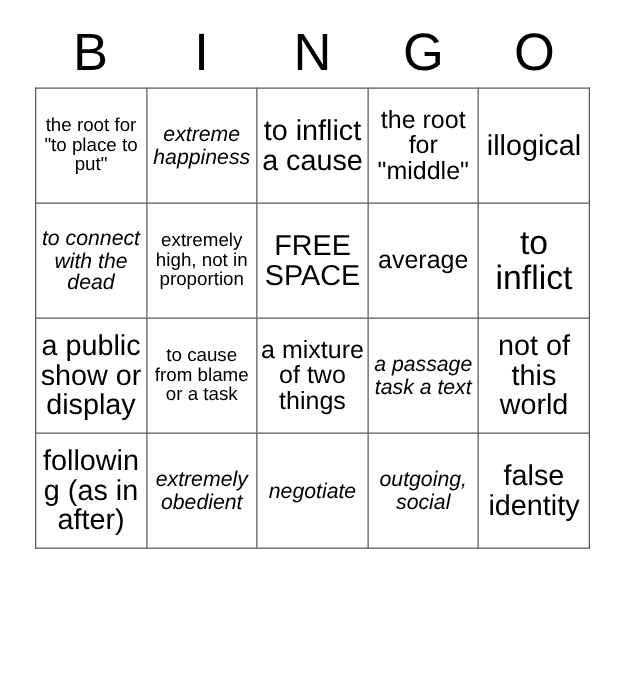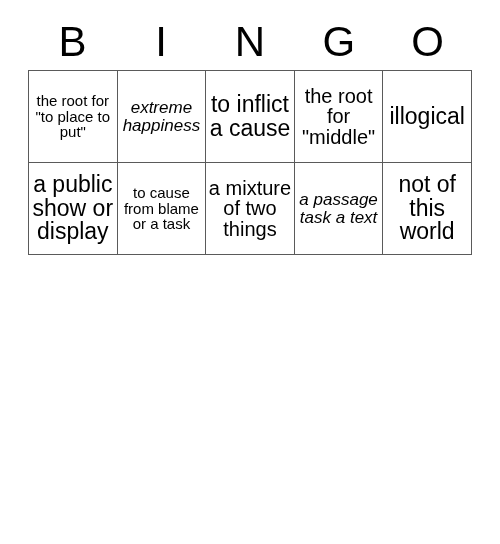--- a/index.html
+++ b/index.html
@@ -98,31 +98,65 @@
           </td>
         <td>
             <span class="cell-text fs-lg">the root for "middle"</span>
           </td>
         <td>
             <span class="cell-text fs-xl">illogical</span>
           </td>
       </tr>
       <tr>
         <td>
+            <span class="cell-text fs-md">to connect with the dead</span>
+          </td>
+        <td>
+            <span class="cell-text fs-sm">extremely high, not in proportion</span>
+          </td>
+        <td>
+            <span class="cell-text fs-free">FREE SPACE</span>
+          </td>
+        <td>
+            <span class="cell-text fs-lg">average</span>
+          </td>
+        <td>
+            <span class="cell-text fs-xxl">to inflict</span>
+          </td>
+      </tr>
+      <tr>
+        <td>
             <span class="cell-text fs-xl">a public show or display</span>
           </td>
         <td>
             <span class="cell-text fs-sm">to cause from blame or a task</span>
           </td>
         <td>
             <span class="cell-text fs-lg">a mixture of two things</span>
           </td>
         <td>
             <span class="cell-text fs-md">a passage task a text</span>
           </td>
         <td>
             <span class="cell-text fs-xl">not of this world</span>
           </td>
       </tr>
+      <tr>
+        <td>
+            <span class="cell-text fs-xl">following (as in after)</span>
+          </td>
+        <td>
+            <span class="cell-text fs-md">extremely obedient</span>
+          </td>
+        <td>
+            <span class="cell-text fs-md">negotiate</span>
+          </td>
+        <td>
+            <span class="cell-text fs-md">outgoing, social</span>
+          </td>
+        <td>
+            <span class="cell-text fs-xl">false identity</span>
+          </td>
+      </tr>
     </tbody>
   </table>
 
 </div>
 
 </body></html>

